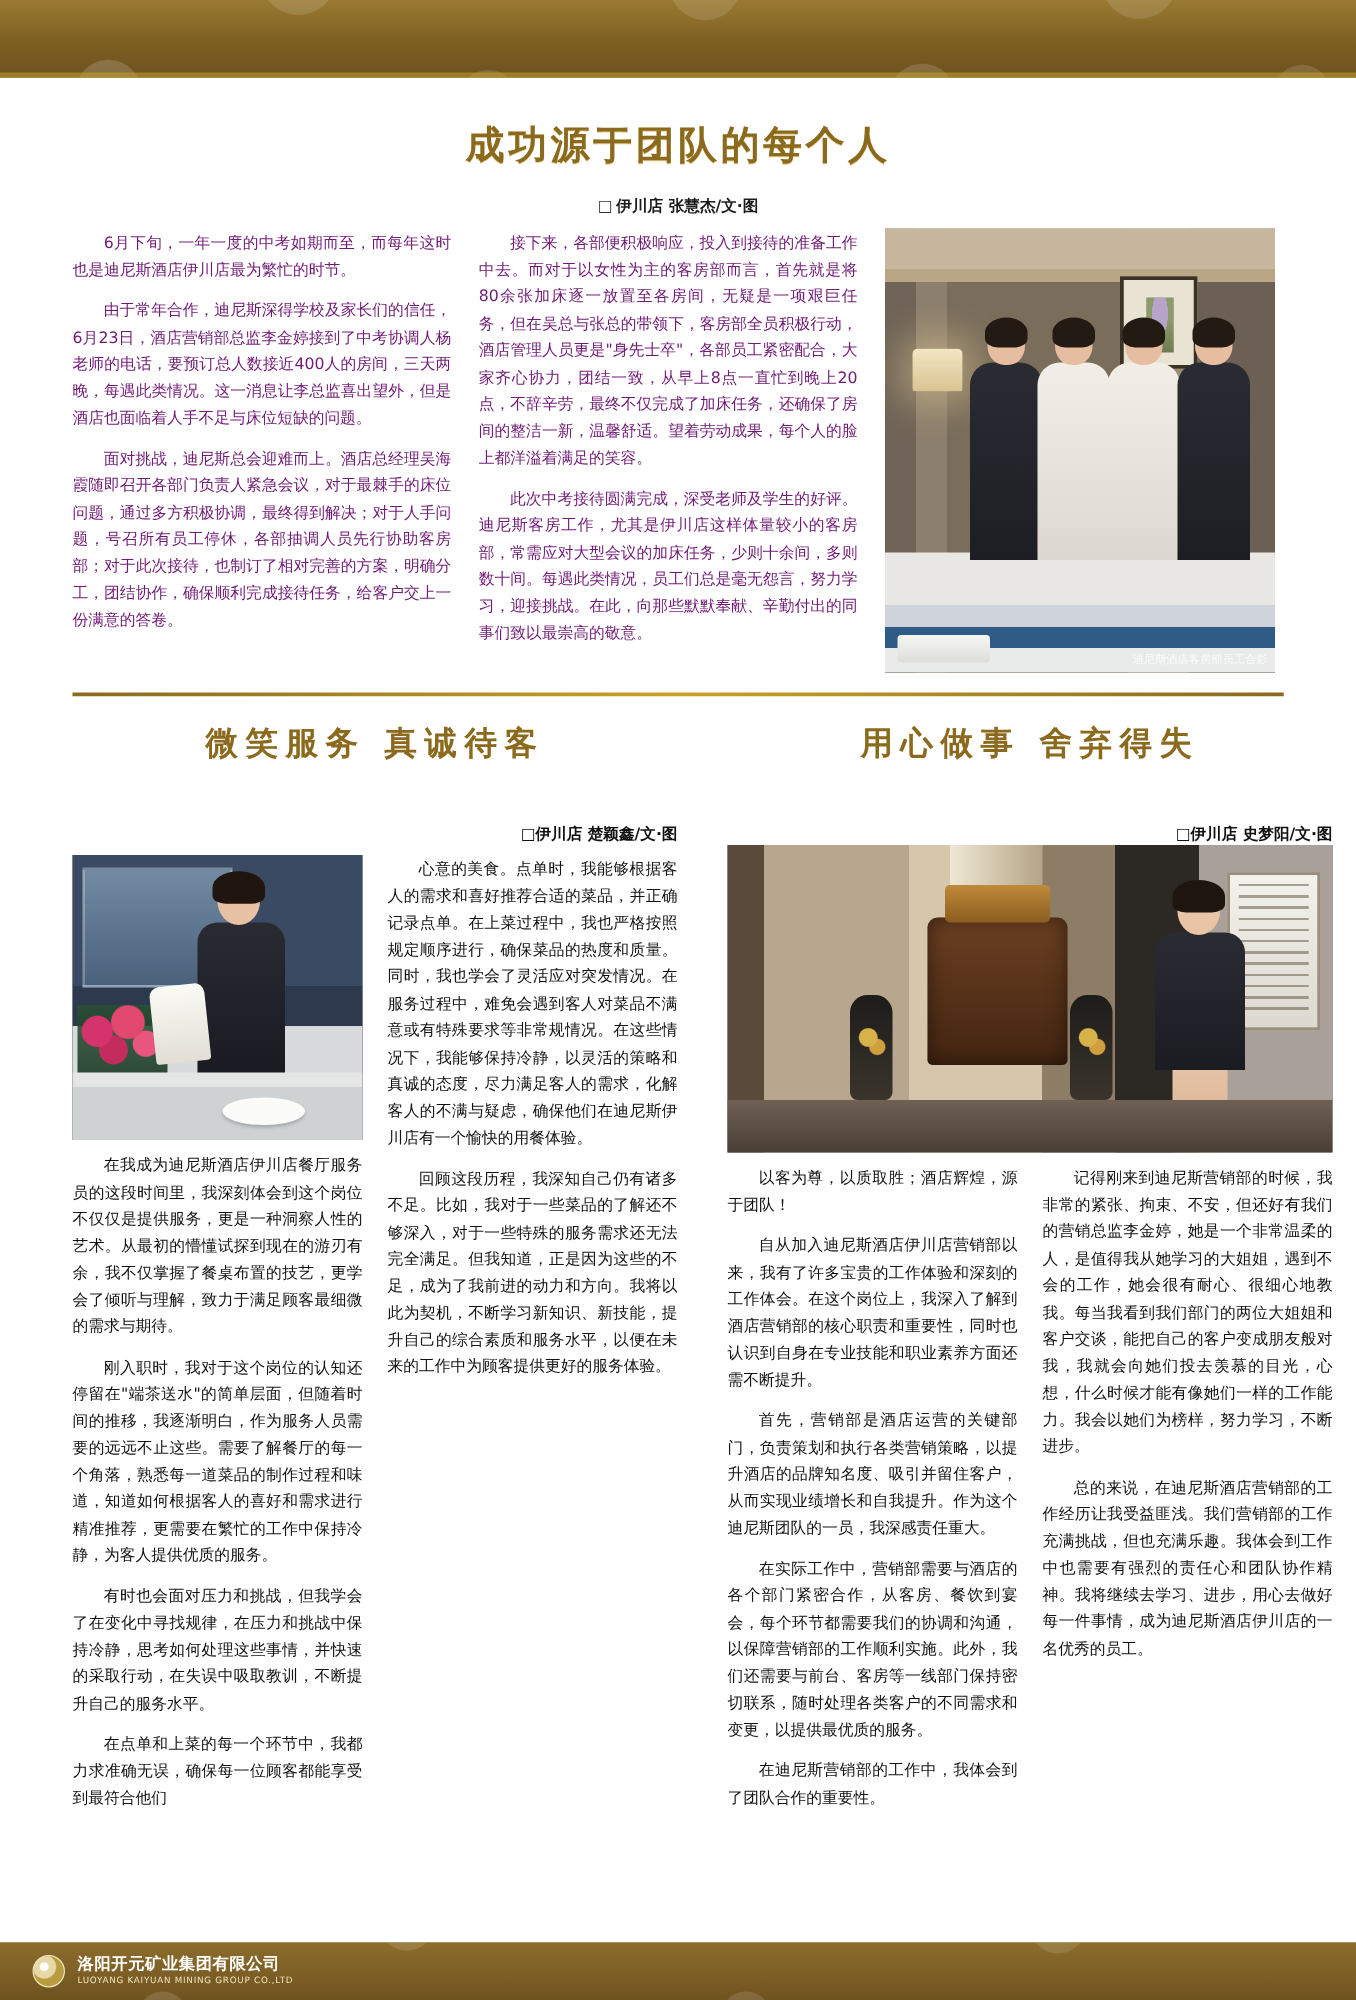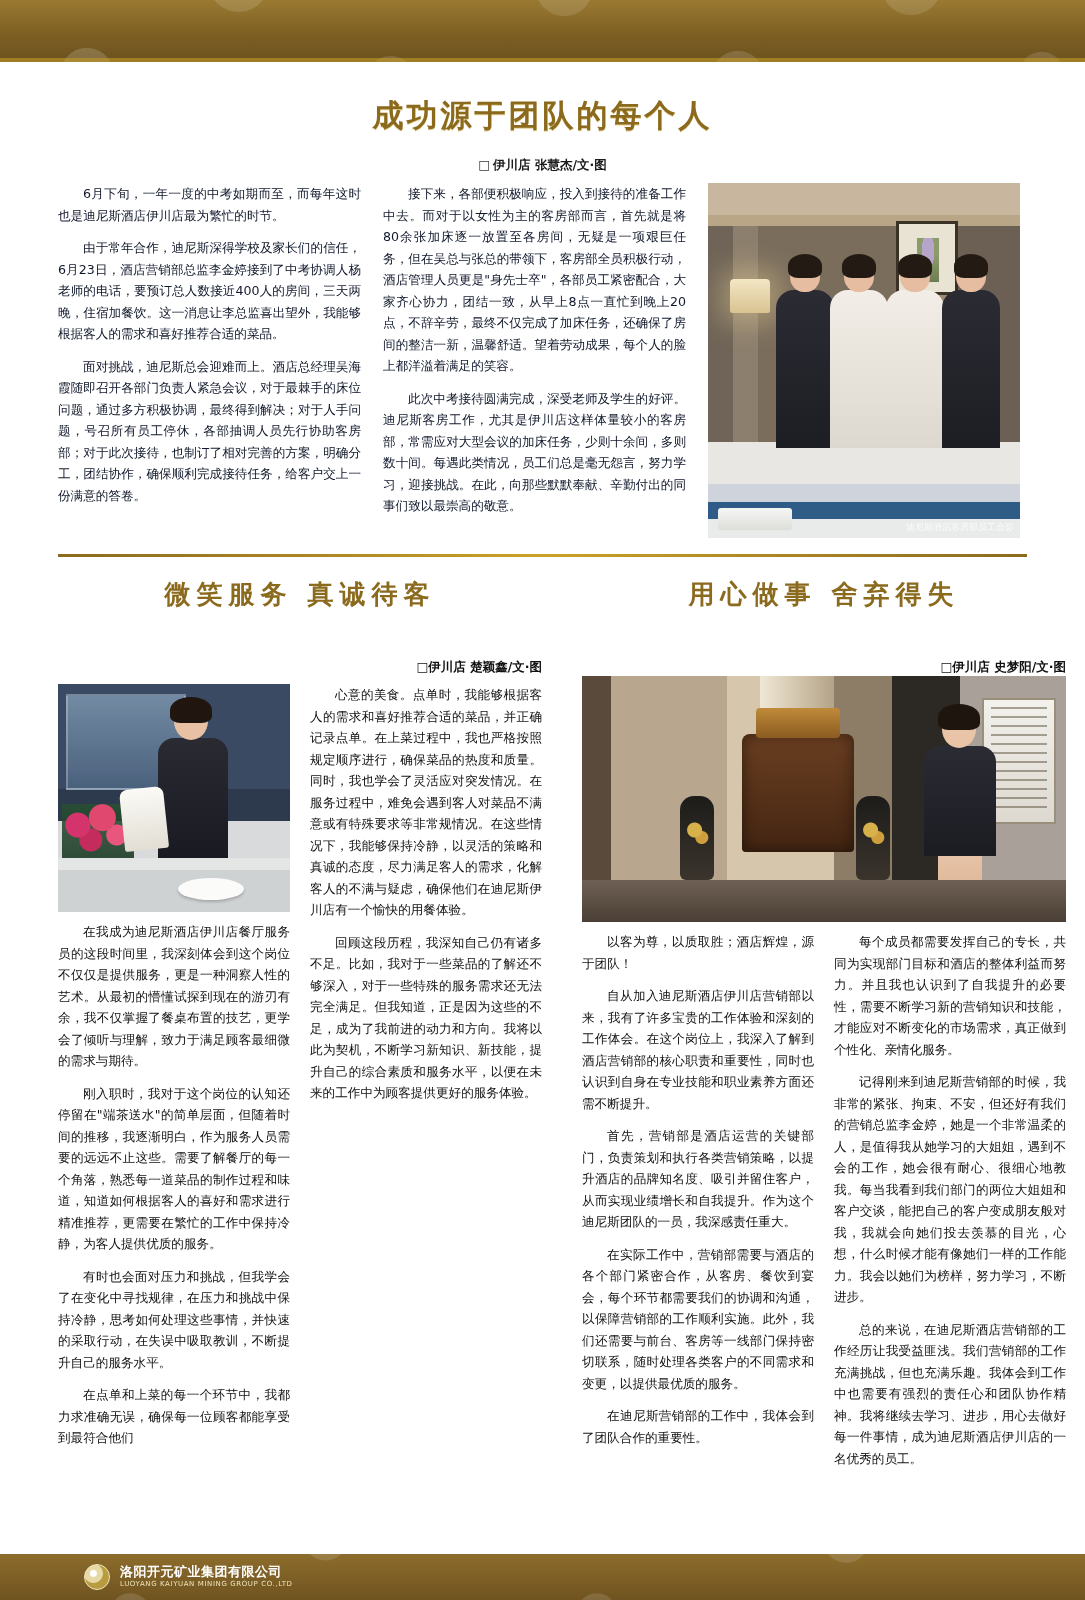--- a/index.html
+++ b/index.html
@@ -43,21 +43,21 @@
     width: 1085px; height: 46px;
     background: #8a6a28;
     background-image:
       radial-gradient(circle at 12% 130%, rgba(255,255,255,.14) 0 20px, transparent 21px),
       radial-gradient(circle at 30% -35%, rgba(255,255,255,.12) 0 22px, transparent 23px),
       radial-gradient(circle at 55% 130%, rgba(255,255,255,.13) 0 20px, transparent 21px),
       radial-gradient(circle at 78% -30%, rgba(255,255,255,.12) 0 22px, transparent 23px),
       linear-gradient(180deg, #8d6d2c 0%, #6f5320 100%);
     display: flex;
     align-items: center;
-    padding-left: 84px;
+    padding-left: 26px;
   }
   .logo-mark {
     width: 26px; height: 26px;
     border-radius: 50%;
     background: radial-gradient(circle at 35% 35%, #fff 0 3px, #e7d9a6 4px 9px, #b99c3f 10px 13px);
     border: 1px solid #f0e6c0;
     margin-right: 10px;
     flex: 0 0 auto;
   }
   .logo-cn {
@@ -108,21 +108,21 @@
   .sec1 {
     display: flex;
     gap: 22px;
     margin-top: 9px;
   }
   .col { width: 303px; }
   .col p {
     margin: 0 0 11px 0;
     font-size: 12.6px;
     line-height: 21.5px;
-    color: #0f172a;
+    color: #701a75;
     text-align: justify;
     text-indent: 25px;
     font-family: "DejaVu Sans", "Liberation Sans", sans-serif;
   }
   .photo {
     position: relative;
     overflow: hidden;
     background: #30323a;
   }
   .photo .cap {
@@ -297,21 +297,21 @@
   <h1 class="headline headline-main">成功源于团队的每个人</h1>
 
   <div class="byline">
     <span class="box">□</span><span>伊川店 张慧杰/文·图</span>
   </div>
 
   <div class="sec1">
 
     <div class="col">
       <p>6月下旬，一年一度的中考如期而至，而每年这时也是迪尼斯酒店伊川店最为繁忙的时节。</p>
-      <p>由于常年合作，迪尼斯深得学校及家长们的信任，6月23日，酒店营销部总监李金婷接到了中考协调人杨老师的电话，要预订总人数接近400人的房间，三天两晚，住宿加餐饮。这一消息让李总监喜出望外，我能够根据客人的需求和喜好推荐合适的菜品。</p>
+      <p>由于常年合作，迪尼斯深得学校及家长们的信任，6月23日，酒店营销部总监李金婷接到了中考协调人杨老师的电话，要预订总人数接近400人的房间，三天两晚，每遇此类情况。这一消息让李总监喜出望外，但是酒店也面临着人手不足与床位短缺的问题。</p>
       <p>面对挑战，迪尼斯总会迎难而上。酒店总经理吴海霞随即召开各部门负责人紧急会议，对于最棘手的床位问题，通过多方积极协调，最终得到解决；对于人手问题，号召所有员工停休，各部抽调人员先行协助客房部；对于此次接待，也制订了相对完善的方案，明确分工，团结协作，确保顺利完成接待任务，给客户交上一份满意的答卷。</p>
     </div>
 
     <div class="col">
       <p>接下来，各部便积极响应，投入到接待的准备工作中去。而对于以女性为主的客房部而言，首先就是将80余张加床逐一放置至各房间，无疑是一项艰巨任务，但在吴总与张总的带领下，客房部全员积极行动，酒店管理人员更是"身先士卒"，各部员工紧密配合，大家齐心协力，团结一致，从早上8点一直忙到晚上20点，不辞辛劳，最终不仅完成了加床任务，还确保了房间的整洁一新，温馨舒适。望着劳动成果，每个人的脸上都洋溢着满足的笑容。</p>
       <p>此次中考接待圆满完成，深受老师及学生的好评。迪尼斯客房工作，尤其是伊川店这样体量较小的客房部，常需应对大型会议的加床任务，少则十余间，多则数十间。每遇此类情况，员工们总是毫无怨言，努力学习，迎接挑战。在此，向那些默默奉献、辛勤付出的同事们致以最崇高的敬意。</p>
     </div>
 
     <div class="photo photo1">
       <div class="p1-art"></div>
@@ -405,21 +405,20 @@
 
       <div class="art-body">
         <div class="art-col">
           <p>以客为尊，以质取胜；酒店辉煌，源于团队！</p>
           <p>自从加入迪尼斯酒店伊川店营销部以来，我有了许多宝贵的工作体验和深刻的工作体会。在这个岗位上，我深入了解到酒店营销部的核心职责和重要性，同时也认识到自身在专业技能和职业素养方面还需不断提升。</p>
           <p>首先，营销部是酒店运营的关键部门，负责策划和执行各类营销策略，以提升酒店的品牌知名度、吸引并留住客户，从而实现业绩增长和自我提升。作为这个迪尼斯团队的一员，我深感责任重大。</p>
           <p>在实际工作中，营销部需要与酒店的各个部门紧密合作，从客房、餐饮到宴会，每个环节都需要我们的协调和沟通，以保障营销部的工作顺利实施。此外，我们还需要与前台、客房等一线部门保持密切联系，随时处理各类客户的不同需求和变更，以提供最优质的服务。</p>
           <p>在迪尼斯营销部的工作中，我体会到了团队合作的重要性。</p>
         </div>
         <div class="art-col">
-          <p>每个成员都需要发挥自己的专长，共同为实现部门目标和酒店的整体利益而努力。并且我也认识到了自我提升的必要性，需要不断学习新的营销知识和技能，才能应对不断变化的市场需求，真正做到个性化、亲情化服务。</p>
           <p>记得刚来到迪尼斯营销部的时候，我非常的紧张、拘束、不安，但还好有我们的营销总监李金婷，她是一个非常温柔的人，是值得我从她学习的大姐姐，遇到不会的工作，她会很有耐心、很细心地教我。每当我看到我们部门的两位大姐姐和客户交谈，能把自己的客户变成朋友般对我，我就会向她们投去羡慕的目光，心想，什么时候才能有像她们一样的工作能力。我会以她们为榜样，努力学习，不断进步。</p>
           <p>总的来说，在迪尼斯酒店营销部的工作经历让我受益匪浅。我们营销部的工作充满挑战，但也充满乐趣。我体会到工作中也需要有强烈的责任心和团队协作精神。我将继续去学习、进步，用心去做好每一件事情，成为迪尼斯酒店伊川店的一名优秀的员工。</p>
         </div>
       </div>
     </div>
 
   </div>
 </div>
 
 <div class="bottom-band">

